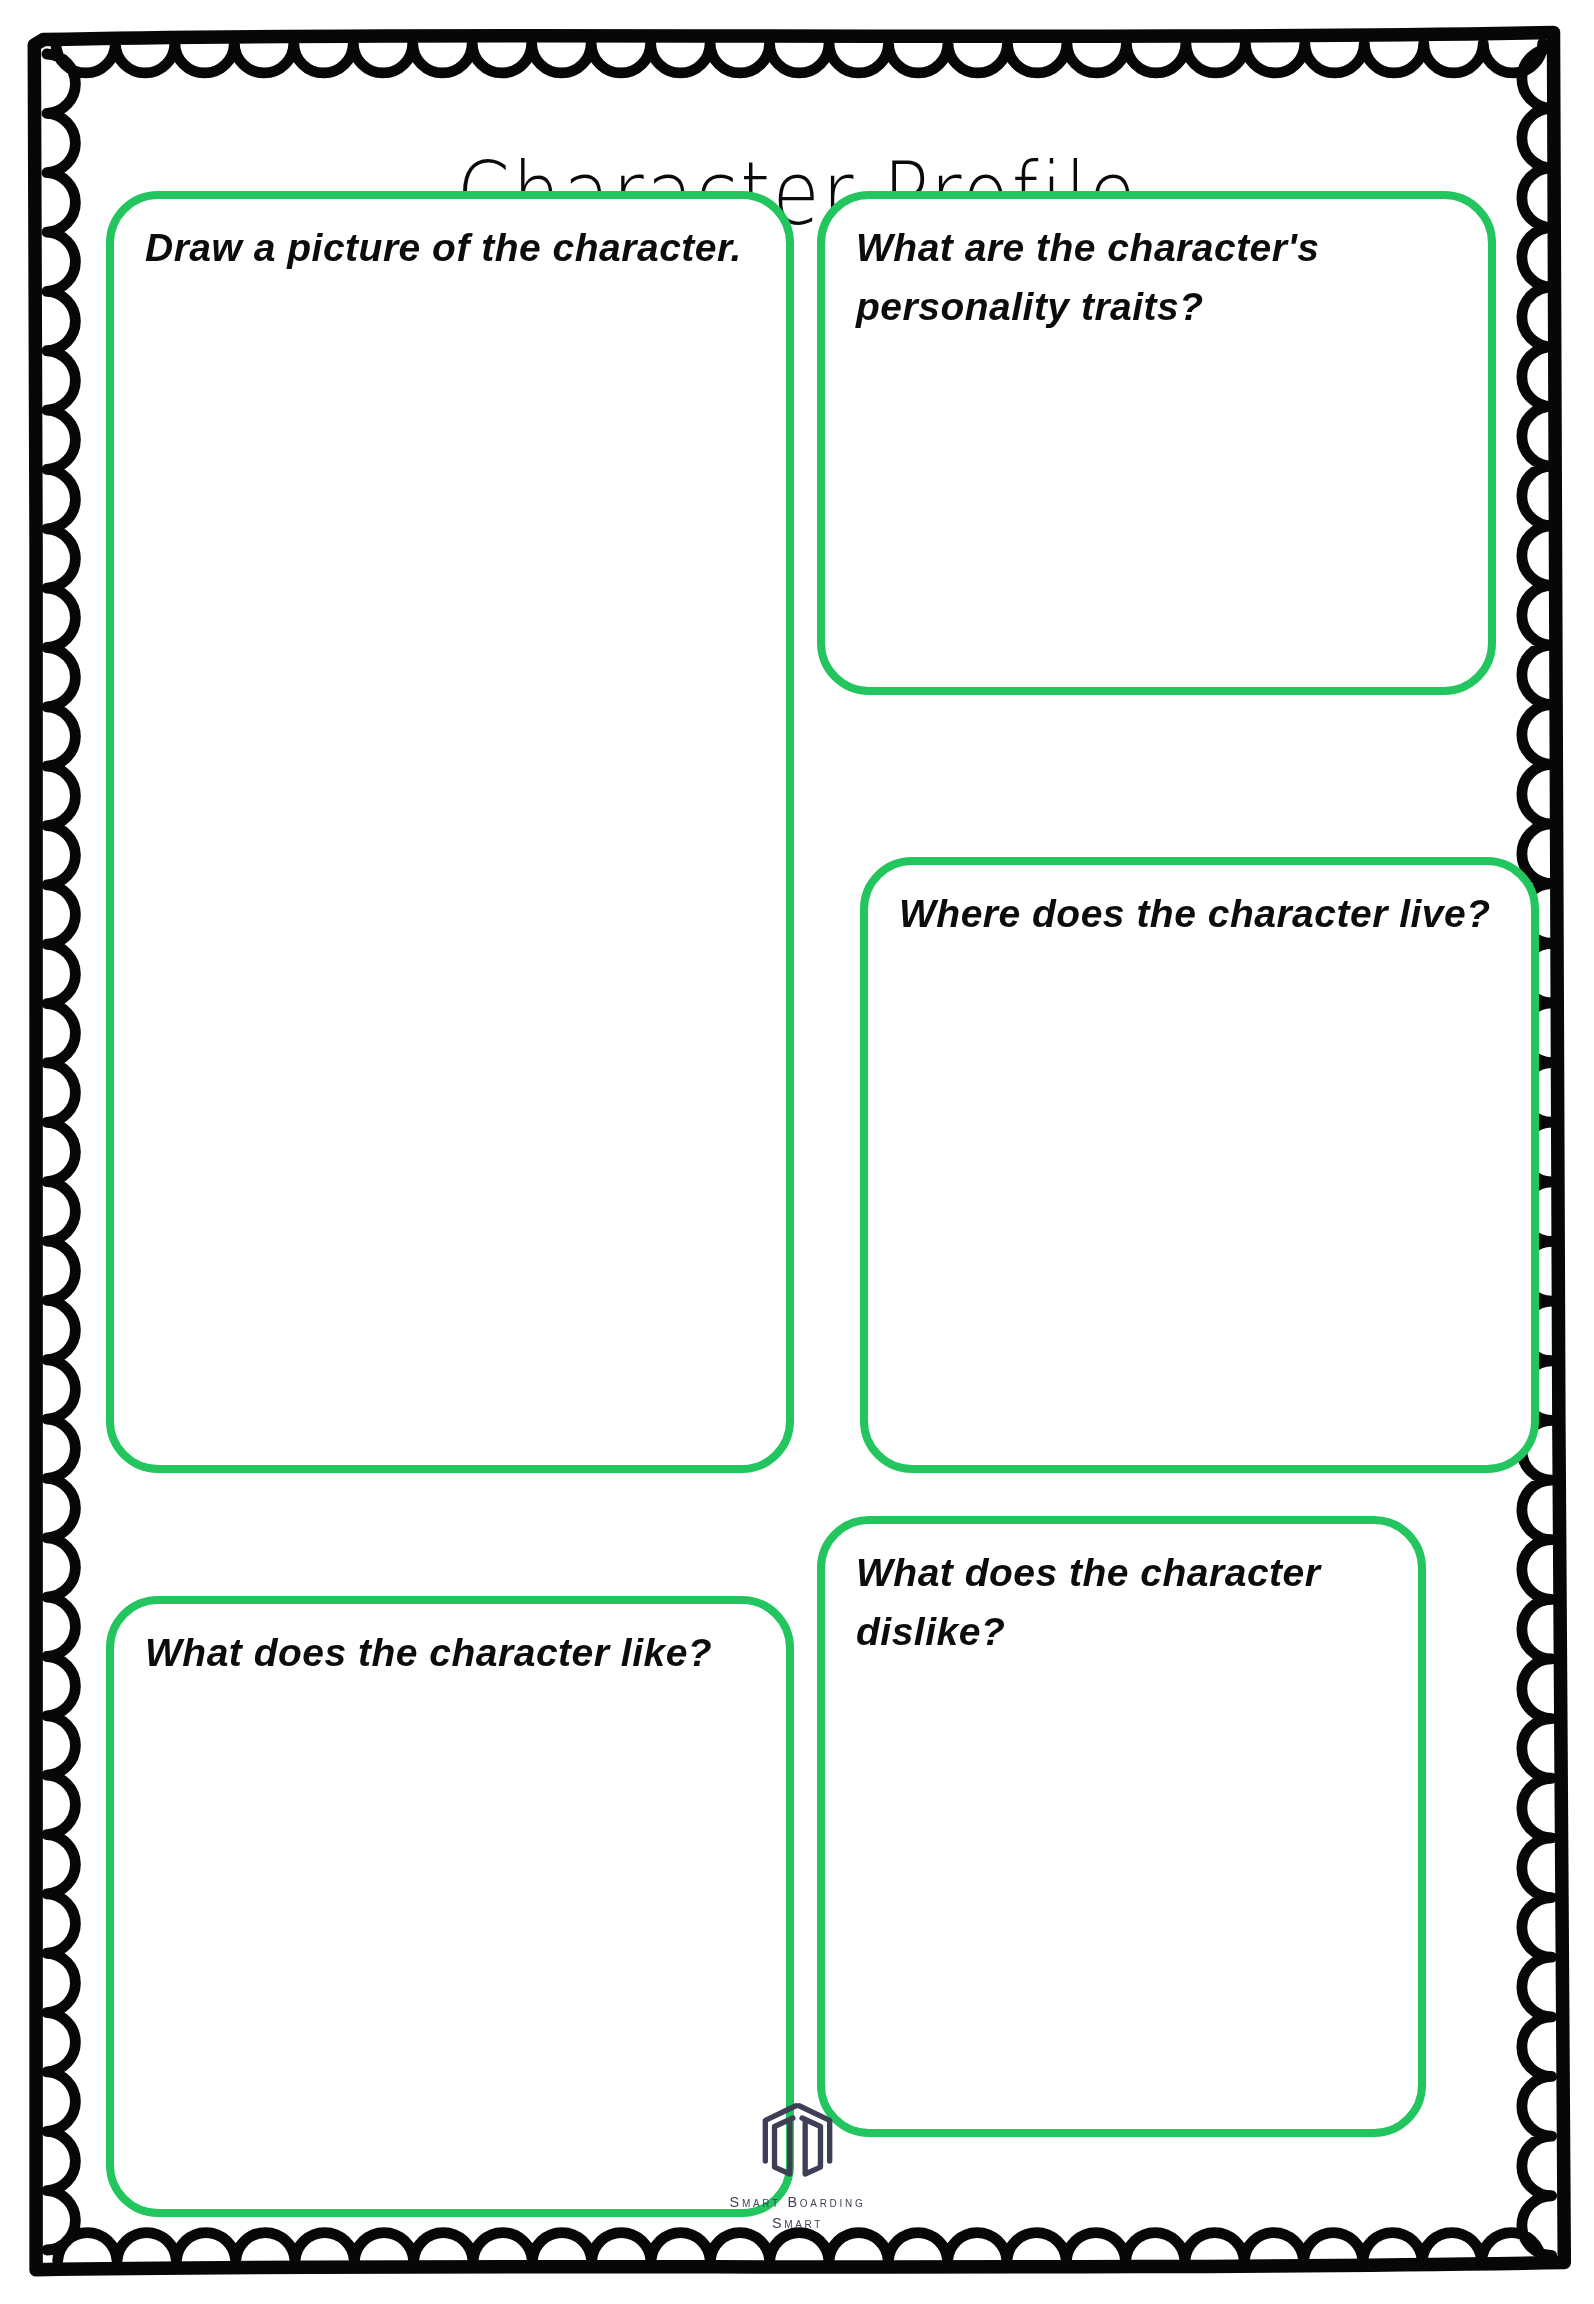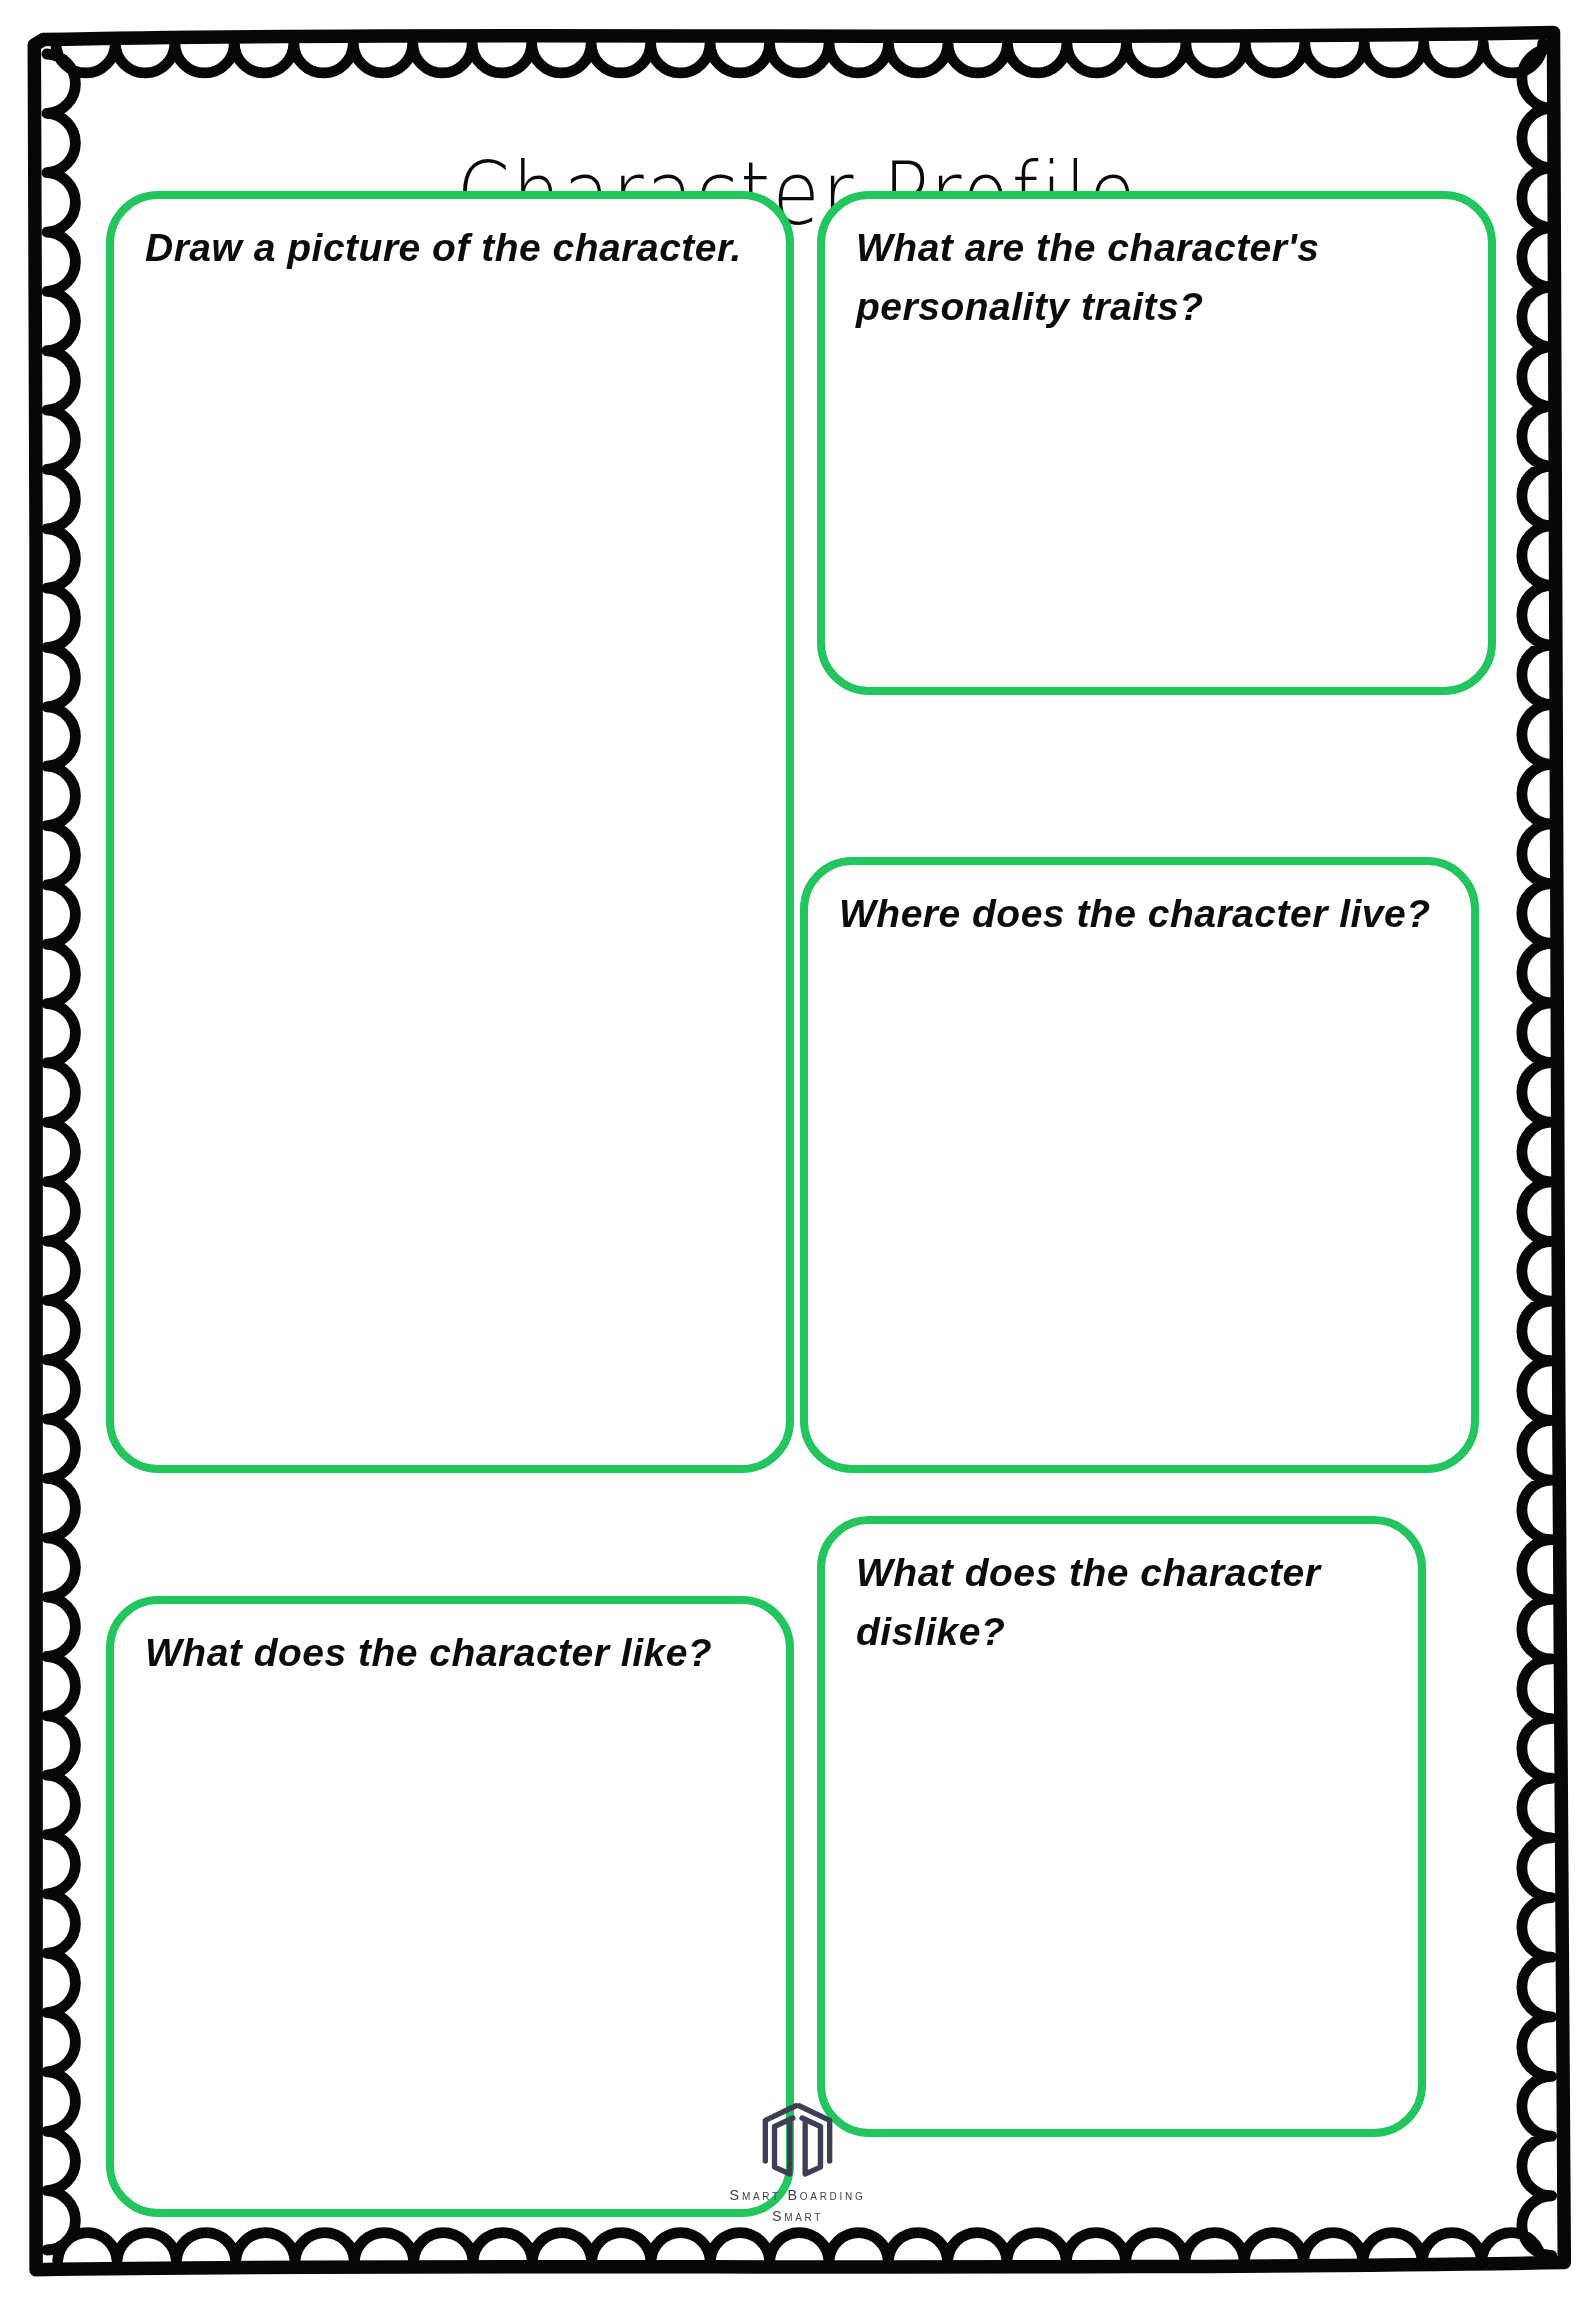--- a/index.html
+++ b/index.html
@@ -31,37 +31,37 @@
     margin:20px 9px 0 31px;
     font-family:"Liberation Sans", sans-serif;
     font-style:italic; font-weight:700;
     font-size:39px; line-height:1.5; color:#0c0c0c;
     letter-spacing:0.5px;
   }
   .answer-area { position:absolute; left:14.4px; right:14.4px; bottom:14.4px; border-radius:36px; }
 
   #box-draw    { left:106px; top:191px;  width:688px; height:1282px; }
   #box-traits  { left:817px; top:191px;  width:679px; height:504px;  }
-  #box-live    { left:800px; top:857px;  width:679px; height:616px;  }
+  #box-live    { left:860px; top:857px;  width:679px; height:616px;  }
   #box-like    { left:106px; top:1596px; width:688px; height:621px;  }
   #box-dislike { left:817px; top:1516px; width:609px; height:621px;  }
 
   
   #brand {
     position:absolute; left:0; top:2101px; width:100%;
     display:flex; flex-direction:column; align-items:center;
     color:#3e3e54;
   }
   #brand-icon { width:95px; height:77px; }
   #brand-icon path { fill:none; stroke:#3e3e54; stroke-width:7px; stroke-linecap:round; stroke-linejoin:round; }
   .brand-text {
     font-variant:small-caps; font-size:14.4px; letter-spacing:2.7px;
     line-height:1.0; color:#3e3e54; font-weight:500;
   }
-  #brand-line1 { margin-top:10px; }
+  #brand-line1 { margin-top:17px; }
   #brand-line2 { margin-top:6.3px; }
 </style>
 </head>
 <body>
 
 <div id="page">
 
   <svg id="frame-svg" viewBox="0 0 1772 2560" aria-hidden="true">
     <path id="outer-frame" d="M 48 44 C 500 34, 1200 46, 1726 36 C 1734 760, 1728 1700, 1738 2514 C 1150 2524, 500 2514, 40 2522 C 34 1800, 44 900, 38 50 Z"></path>
     <path id="scallops" d="M 62 48 A 33 33 0 0 0 128.07999999999998 48 M 128.07999999999998 48 A 33 33 0 0 0 194.16 48 M 194.16 48 A 33 33 0 0 0 260.24 48 M 260.24 48 A 33 33 0 0 0 326.32 48 M 326.32 48 A 33 33 0 0 0 392.4 48 M 392.4 48 A 33 33 0 0 0 458.48 48 M 458.48 48 A 33 33 0 0 0 524.56 48 M 524.56 48 A 33 33 0 0 0 590.64 48 M 590.64 48 A 33 33 0 0 0 656.72 48 M 656.72 48 A 33 33 0 0 0 722.8 48 M 722.8 48 A 33 33 0 0 0 788.88 48 M 788.88 48 A 33 33 0 0 0 854.96 48 M 854.96 48 A 33 33 0 0 0 921.04 48 M 921.04 48 A 33 33 0 0 0 987.12 48 M 987.12 48 A 33 33 0 0 0 1053.1999999999998 48 M 1053.1999999999998 48 A 33 33 0 0 0 1119.28 48 M 1119.28 48 A 33 33 0 0 0 1185.36 48 M 1185.36 48 A 33 33 0 0 0 1251.44 48 M 1251.44 48 A 33 33 0 0 0 1317.52 48 M 1317.52 48 A 33 33 0 0 0 1383.6 48 M 1383.6 48 A 33 33 0 0 0 1449.68 48 M 1449.68 48 A 33 33 0 0 0 1515.76 48 M 1515.76 48 A 33 33 0 0 0 1581.84 48 M 1581.84 48 A 33 33 0 0 0 1647.92 48 M 1647.92 48 A 33 33 0 0 0 1714 48 M 1724 54 A 33 33 0 0 0 1724 120.27027027027027 M 1724 120.27027027027027 A 33 33 0 0 0 1724 186.54054054054055 M 1724 186.54054054054055 A 33 33 0 0 0 1724 252.81081081081084 M 1724 252.81081081081084 A 33 33 0 0 0 1724 319.0810810810811 M 1724 319.0810810810811 A 33 33 0 0 0 1724 385.35135135135135 M 1724 385.35135135135135 A 33 33 0 0 0 1724 451.62162162162167 M 1724 451.62162162162167 A 33 33 0 0 0 1724 517.8918918918919 M 1724 517.8918918918919 A 33 33 0 0 0 1724 584.1621621621622 M 1724 584.1621621621622 A 33 33 0 0 0 1724 650.4324324324325 M 1724 650.4324324324325 A 33 33 0 0 0 1724 716.7027027027027 M 1724 716.7027027027027 A 33 33 0 0 0 1724 782.972972972973 M 1724 782.972972972973 A 33 33 0 0 0 1724 849.2432432432433 M 1724 849.2432432432433 A 33 33 0 0 0 1724 915.5135135135135 M 1724 915.5135135135135 A 33 33 0 0 0 1724 981.7837837837839 M 1724 981.7837837837839 A 33 33 0 0 0 1724 1048.0540540540542 M 1724 1048.0540540540542 A 33 33 0 0 0 1724 1114.3243243243244 M 1724 1114.3243243243244 A 33 33 0 0 0 1724 1180.5945945945946 M 1724 1180.5945945945946 A 33 33 0 0 0 1724 1246.864864864865 M 1724 1246.864864864865 A 33 33 0 0 0 1724 1313.1351351351352 M 1724 1313.1351351351352 A 33 33 0 0 0 1724 1379.4054054054054 M 1724 1379.4054054054054 A 33 33 0 0 0 1724 1445.6756756756758 M 1724 1445.6756756756758 A 33 33 0 0 0 1724 1511.945945945946 M 1724 1511.945945945946 A 33 33 0 0 0 1724 1578.2162162162163 M 1724 1578.2162162162163 A 33 33 0 0 0 1724 1644.4864864864867 M 1724 1644.4864864864867 A 33 33 0 0 0 1724 1710.7567567567569 M 1724 1710.7567567567569 A 33 33 0 0 0 1724 1777.027027027027 M 1724 1777.027027027027 A 33 33 0 0 0 1724 1843.2972972972973 M 1724 1843.2972972972973 A 33 33 0 0 0 1724 1909.5675675675677 M 1724 1909.5675675675677 A 33 33 0 0 0 1724 1975.837837837838 M 1724 1975.837837837838 A 33 33 0 0 0 1724 2042.1081081081081 M 1724 2042.1081081081081 A 33 33 0 0 0 1724 2108.3783783783783 M 1724 2108.3783783783783 A 33 33 0 0 0 1724 2174.6486486486488 M 1724 2174.6486486486488 A 33 33 0 0 0 1724 2240.918918918919 M 1724 2240.918918918919 A 33 33 0 0 0 1724 2307.189189189189 M 1724 2307.189189189189 A 33 33 0 0 0 1724 2373.4594594594596 M 1724 2373.4594594594596 A 33 33 0 0 0 1724 2439.72972972973 M 1724 2439.72972972973 A 33 33 0 0 0 1724 2506 M 1712 2512 A 33 33 0 0 0 1646.08 2512 M 1646.08 2512 A 33 33 0 0 0 1580.16 2512 M 1580.16 2512 A 33 33 0 0 0 1514.24 2512 M 1514.24 2512 A 33 33 0 0 0 1448.32 2512 M 1448.32 2512 A 33 33 0 0 0 1382.4 2512 M 1382.4 2512 A 33 33 0 0 0 1316.48 2512 M 1316.48 2512 A 33 33 0 0 0 1250.56 2512 M 1250.56 2512 A 33 33 0 0 0 1184.6399999999999 2512 M 1184.6399999999999 2512 A 33 33 0 0 0 1118.72 2512 M 1118.72 2512 A 33 33 0 0 0 1052.8 2512 M 1052.8 2512 A 33 33 0 0 0 986.88 2512 M 986.88 2512 A 33 33 0 0 0 920.96 2512 M 920.96 2512 A 33 33 0 0 0 855.04 2512 M 855.04 2512 A 33 33 0 0 0 789.12 2512 M 789.12 2512 A 33 33 0 0 0 723.1999999999999 2512 M 723.1999999999999 2512 A 33 33 0 0 0 657.28 2512 M 657.28 2512 A 33 33 0 0 0 591.3599999999999 2512 M 591.3599999999999 2512 A 33 33 0 0 0 525.44 2512 M 525.44 2512 A 33 33 0 0 0 459.52 2512 M 459.52 2512 A 33 33 0 0 0 393.5999999999999 2512 M 393.5999999999999 2512 A 33 33 0 0 0 327.68000000000006 2512 M 327.68000000000006 2512 A 33 33 0 0 0 261.76 2512 M 261.76 2512 A 33 33 0 0 0 195.83999999999992 2512 M 195.83999999999992 2512 A 33 33 0 0 0 129.92000000000007 2512 M 129.92000000000007 2512 A 33 33 0 0 0 64 2512 M 52 2500 A 33 33 0 0 0 52 2434.054054054054 M 52 2434.054054054054 A 33 33 0 0 0 52 2368.108108108108 M 52 2368.108108108108 A 33 33 0 0 0 52 2302.162162162162 M 52 2302.162162162162 A 33 33 0 0 0 52 2236.2162162162163 M 52 2236.2162162162163 A 33 33 0 0 0 52 2170.2702702702704 M 52 2170.2702702702704 A 33 33 0 0 0 52 2104.324324324324 M 52 2104.324324324324 A 33 33 0 0 0 52 2038.3783783783783 M 52 2038.3783783783783 A 33 33 0 0 0 52 1972.4324324324325 M 52 1972.4324324324325 A 33 33 0 0 0 52 1906.4864864864865 M 52 1906.4864864864865 A 33 33 0 0 0 52 1840.5405405405404 M 52 1840.5405405405404 A 33 33 0 0 0 52 1774.5945945945946 M 52 1774.5945945945946 A 33 33 0 0 0 52 1708.6486486486485 M 52 1708.6486486486485 A 33 33 0 0 0 52 1642.7027027027025 M 52 1642.7027027027025 A 33 33 0 0 0 52 1576.7567567567567 M 52 1576.7567567567567 A 33 33 0 0 0 52 1510.8108108108108 M 52 1510.8108108108108 A 33 33 0 0 0 52 1444.8648648648648 M 52 1444.8648648648648 A 33 33 0 0 0 52 1378.9189189189187 M 52 1378.9189189189187 A 33 33 0 0 0 52 1312.972972972973 M 52 1312.972972972973 A 33 33 0 0 0 52 1247.0270270270269 M 52 1247.0270270270269 A 33 33 0 0 0 52 1181.081081081081 M 52 1181.081081081081 A 33 33 0 0 0 52 1115.135135135135 M 52 1115.135135135135 A 33 33 0 0 0 52 1049.1891891891892 M 52 1049.1891891891892 A 33 33 0 0 0 52 983.2432432432431 M 52 983.2432432432431 A 33 33 0 0 0 52 917.2972972972971 M 52 917.2972972972971 A 33 33 0 0 0 52 851.3513513513512 M 52 851.3513513513512 A 33 33 0 0 0 52 785.4054054054052 M 52 785.4054054054052 A 33 33 0 0 0 52 719.4594594594594 M 52 719.4594594594594 A 33 33 0 0 0 52 653.5135135135133 M 52 653.5135135135133 A 33 33 0 0 0 52 587.5675675675675 M 52 587.5675675675675 A 33 33 0 0 0 52 521.6216216216214 M 52 521.6216216216214 A 33 33 0 0 0 52 455.6756756756756 M 52 455.6756756756756 A 33 33 0 0 0 52 389.72972972972957 M 52 389.72972972972957 A 33 33 0 0 0 52 323.78378378378375 M 52 323.78378378378375 A 33 33 0 0 0 52 257.83783783783747 M 52 257.83783783783747 A 33 33 0 0 0 52 191.89189189189165 M 52 191.89189189189165 A 33 33 0 0 0 52 125.94594594594582 M 52 125.94594594594582 A 33 33 0 0 0 52 60 "></path>

